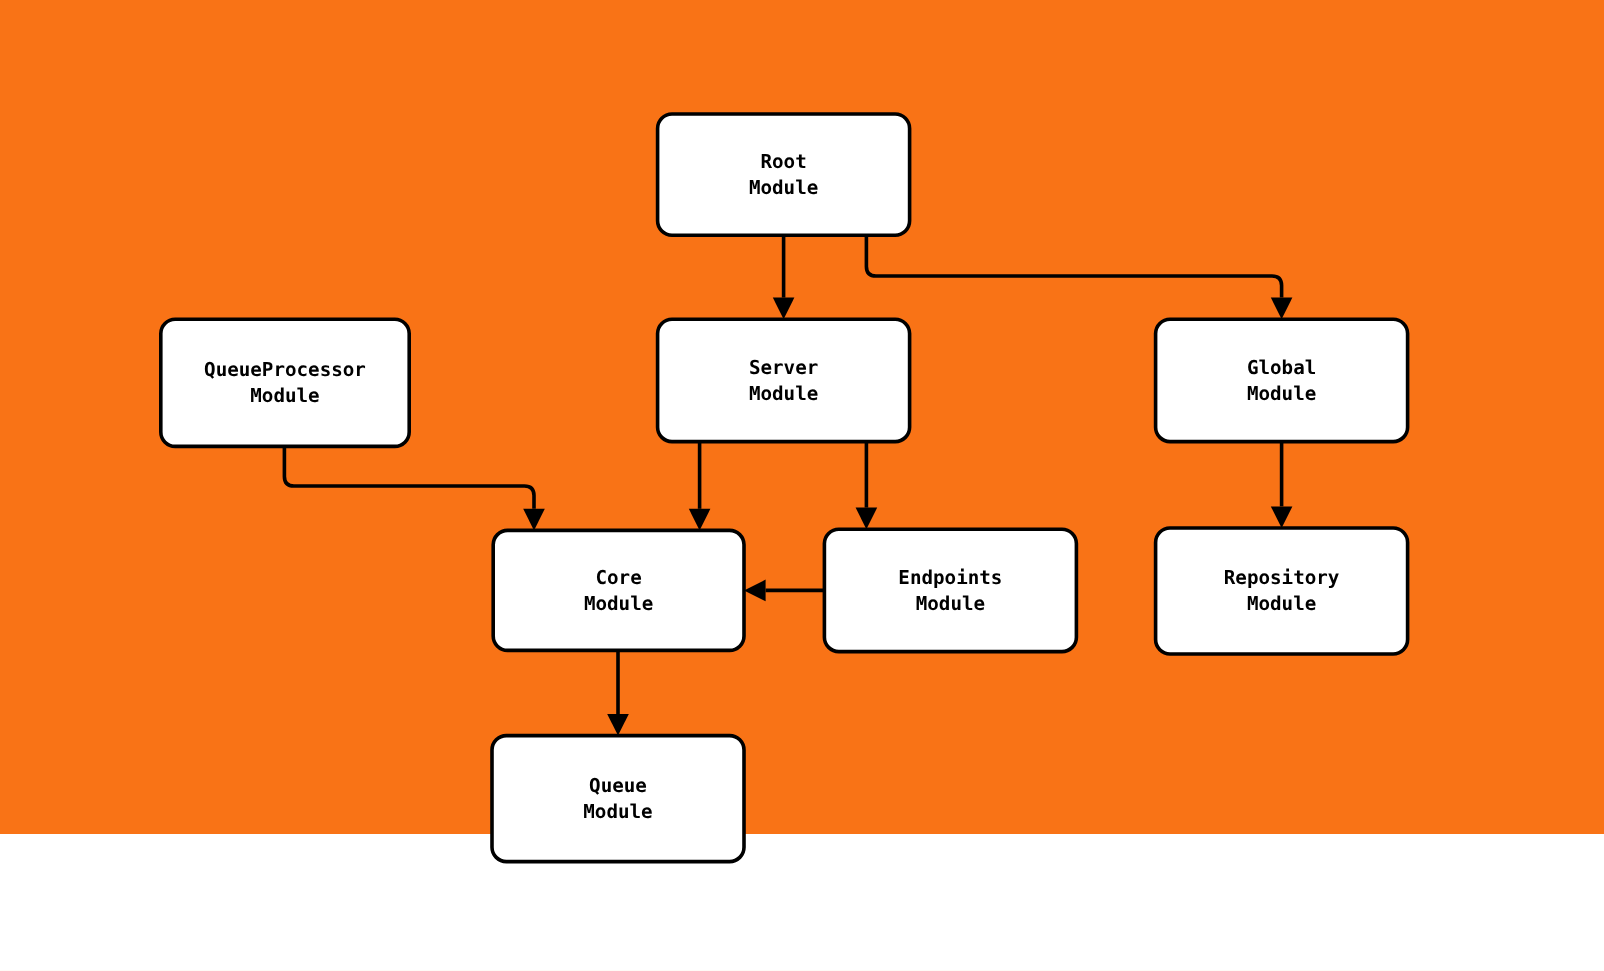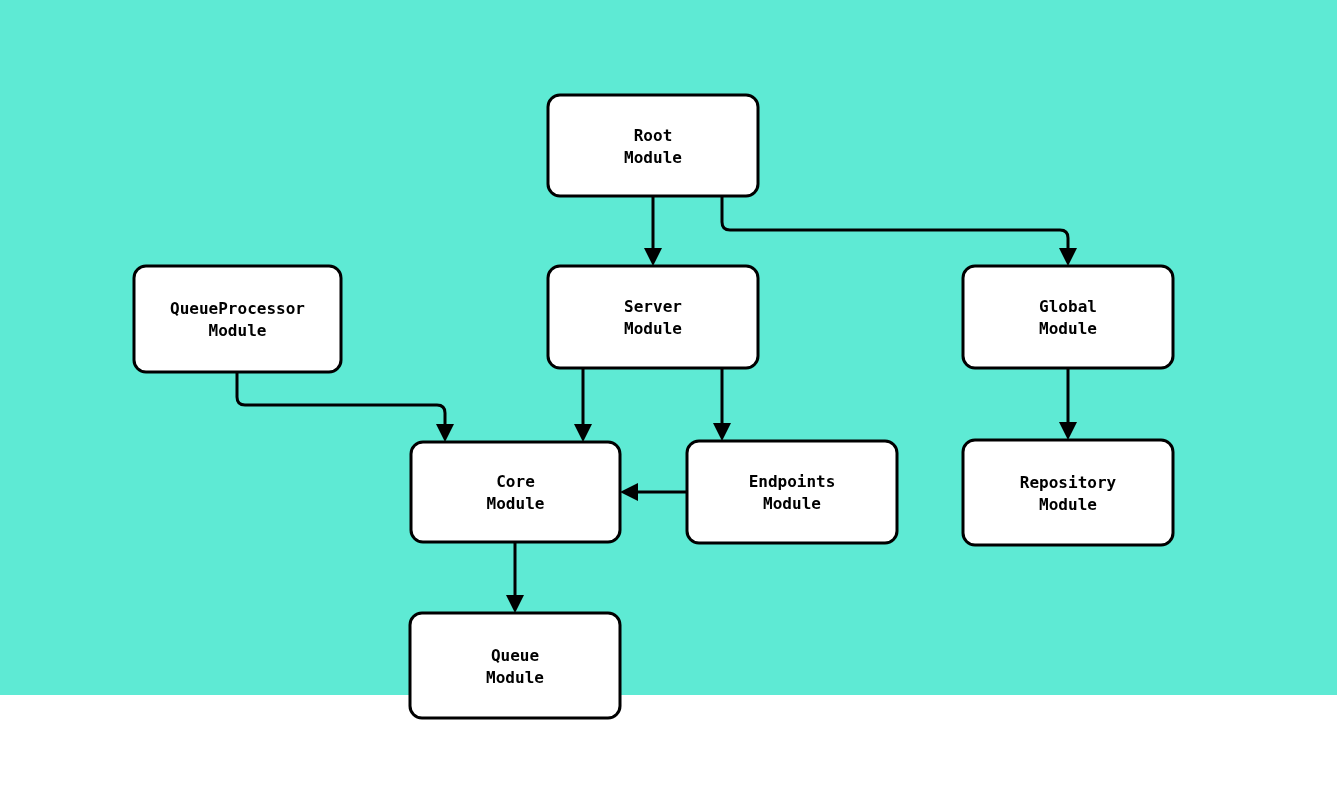--- a/index.html
+++ b/index.html
@@ -10,21 +10,21 @@
   body {
     width: 1337px;
     height: 809px;
     overflow: hidden;
     font-family: "DejaVu Sans Mono", monospace;
   }
   #diagram-root {
     position: relative;
     width: 1337px;
     height: 695px;
-    background: #5eead4;
+    background: #f97316;
   }
   svg.diagram-canvas {
     position: absolute;
     left: 0;
     top: 0;
     width: 1337px;
     height: 809px;
     display: block;
   }
   .node-box {

